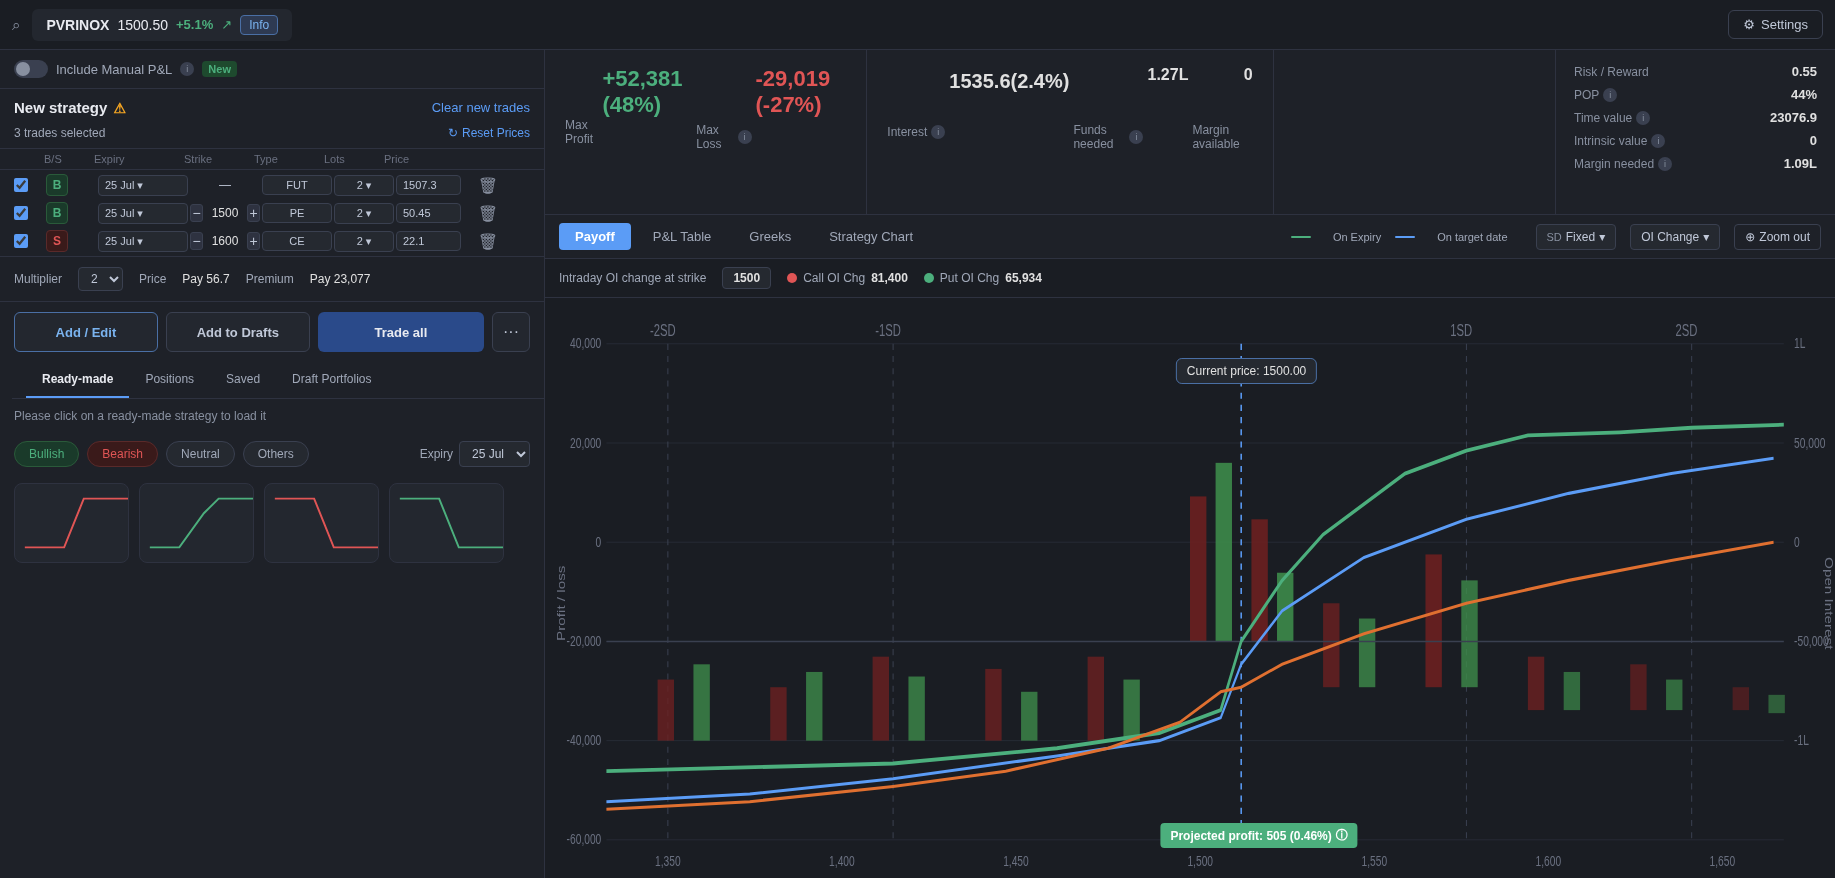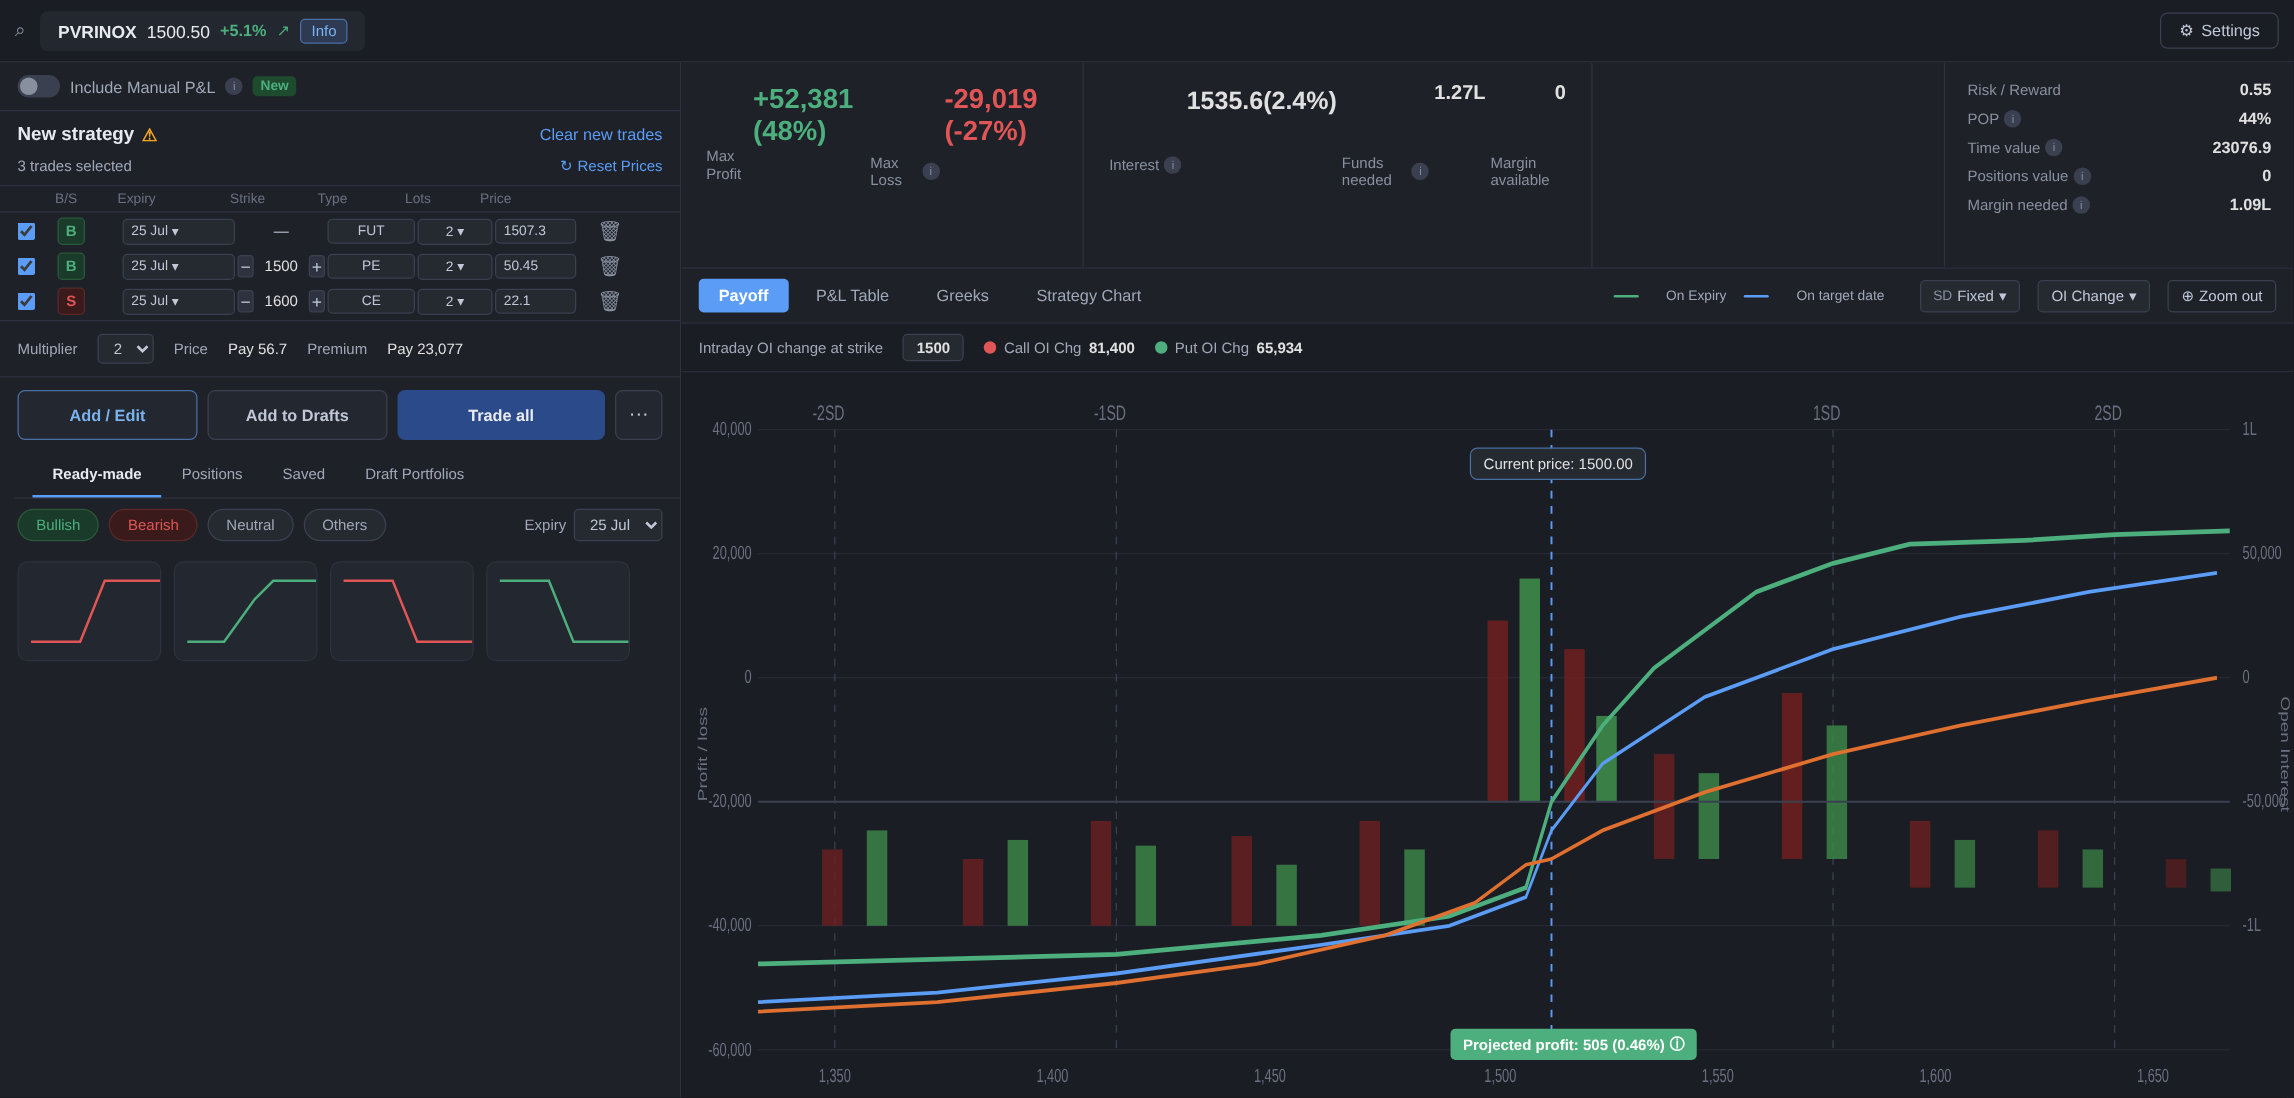--- a/index.html
+++ b/index.html
@@ -803,20 +803,21 @@
       <button class="btn-more">···</button>
     </div>
 
     <div class="bottom-tabs">
       <div class="bottom-tab active">Ready-made</div>
       <div class="bottom-tab">Positions</div>
       <div class="bottom-tab">Saved</div>
       <div class="bottom-tab">Draft Portfolios</div>
     </div>
 
+    <div class="strategy-hint">Please click on a ready-made strategy to load it</div>
 
     <div class="filter-row">
       <button class="filter-btn active-bullish">Bullish</button>
       <button class="filter-btn active-bearish">Bearish</button>
       <button class="filter-btn">Neutral</button>
       <button class="filter-btn">Others</button>
       <div class="expiry-filter">
         <span>Expiry</span>
         <select class="expiry-select2">
           <option>25 Jul</option>
@@ -901,21 +902,21 @@
         </div>
         <div class="side-metric-row">
           <span class="side-metric-label">
             <span>Time value</span>
             <span class="info-circle">i</span>
           </span>
           <span class="side-metric-val">23076.9</span>
         </div>
         <div class="side-metric-row">
           <span class="side-metric-label">
-            <span>Positions value</span>
+            <span>Intrinsic value</span>
             <span class="info-circle">i</span>
           </span>
           <span class="side-metric-val">0</span>
         </div>
         <div class="side-metric-row">
           <span class="side-metric-label">
             <span>Margin needed</span>
             <span class="info-circle">i</span>
           </span>
           <span class="side-metric-val">1.09L</span>

